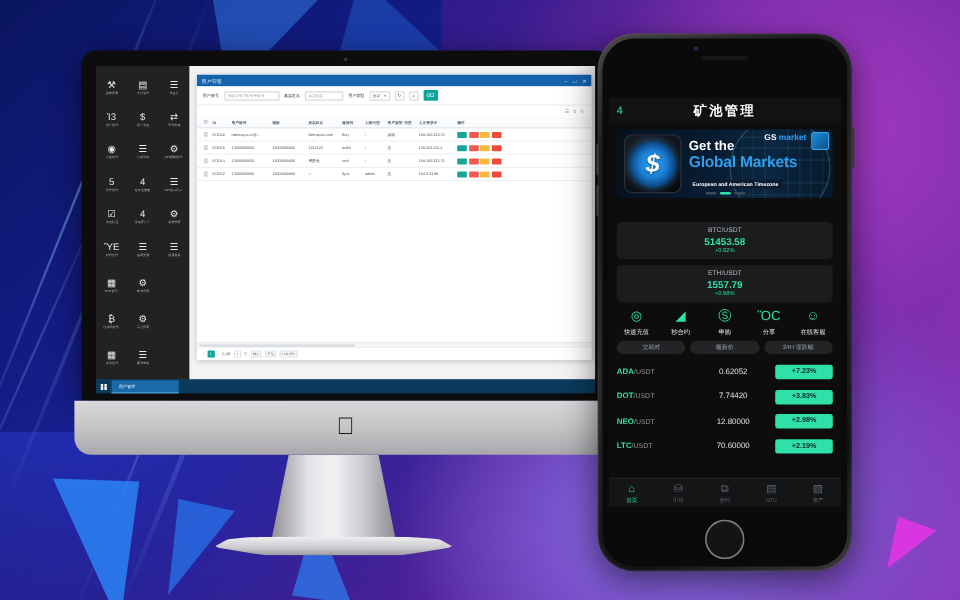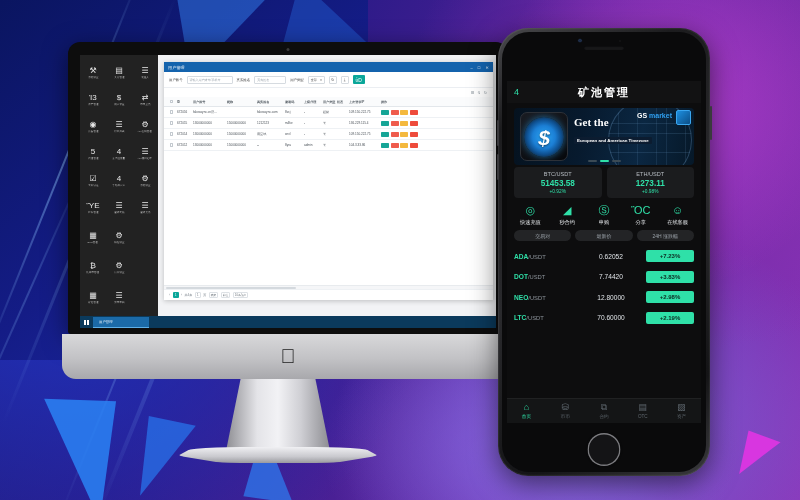--- a/index.html
+++ b/index.html
@@ -286,38 +286,38 @@
     width:40px;height:40px;border-radius:50%;
     background:radial-gradient(circle,#2da8f5 0%,#1b7ed4 40%,#0e4e8d 62%,#123048 75%,#0a1722 100%);
     box-shadow:0 0 7px rgba(45,168,245,.55);
   }
   .bn-dollar{
     position:absolute;left:50%;top:50%;transform:translate(-50%,-50%);
     font-size:21px;color:#fff;font-weight:bold;font-style:italic;line-height:1;
     text-shadow:0 1px 2px rgba(0,0,0,.5);
   }
   .bn-txt{position:absolute;left:60px;top:9px;right:4px;}
-  .bn-l1{font-size:11px;color:#fff;font-weight:bold;line-height:11px;font-family:Liberation Serif, serif;}
+  .bn-l1{font-size:11px;color:#fff;font-weight:bold;line-height:11px;}
   .bn-l2{font-size:13px;color:#2f9ff0;font-weight:bold;line-height:14px;letter-spacing:-.2px;}
   .bn-l3{
     display:inline-block;margin-top:2px;background:#0c1c30;color:#fff;
     font-size:4.4px;padding:1.2px 3px;border-radius:1px;white-space:nowrap;font-weight:bold;
     border:.5px solid #1d3category;
   }
   .bn-logo{
     position:absolute;right:22px;top:4px;font-size:7px;font-weight:bold;color:#fff;
   }
   .bn-logo b{color:#2f9ff0;}
   .bn-qr{position:absolute;right:3px;top:2px;width:15px;height:15px;border-radius:2px;
     background:linear-gradient(135deg,#1d8fe0,#0b4e86);border:1px solid #3aa6f0;}
   .bn-dots{position:absolute;left:0;right:0;bottom:3px;display:flex;justify-content:center;gap:3px;}
   .bn-dot{width:9px;height:2px;border-radius:1px;background:#3b4a55;}
   .bn-dot.on{background:#2fe0a8;}
 
-  .ph-tickers{display:flex;gap:5px;padding:2px 7px 0;flex-shrink:0;}
+  .ph-tickers{display:flex;gap:5px;padding:20px 7px 0;flex-shrink:0;flex-direction:column;}
   .tk {
     flex:1; background:#1b1c1e; border-radius:4px; padding:4px 1px 4px;
     display:flex; flex-direction:column; align-items:center; gap:1.5px;
   }
   .tk-pair{font-size:5.6px;color:#b6bcc2;}
   .tk-price{font-size:8.2px;color:#2fe0a8;font-weight:bold;line-height:9px;}
   .tk-chg{font-size:4.8px;color:#2fe0a8;}
 
   .ph-actions{display:flex;padding:7px 5px 4px;flex-shrink:0;}
   .act{flex:1;display:flex;flex-direction:column;align-items:center;gap:3px;}
@@ -689,38 +689,39 @@
         <div class="bn-ring"></div>
         <div class="bn-dollar">$</div>
       </div>
       <div class="bn-logo">
         <span>GS</span>
         <b>market</b>
       </div>
       <div class="bn-qr"></div>
       <div class="bn-txt">
         <div class="bn-l1">Get the</div>
+        <div class="bn-l2">Global Markets</div>
         <div class="bn-l3">European and American Timezone</div>
       </div>
       <div class="bn-dots" id="bndots">
           <span class="bn-dot"></span>
           <span class="bn-dot on"></span>
           <span class="bn-dot"></span>
         </div>
     </div>
 
     <div class="ph-tickers" id="tickers">
         <div class="tk">
           <div class="tk-pair">BTC/USDT</div>
           <div class="tk-price">51453.58</div>
           <div class="tk-chg">+0.92%</div>
         </div>
         <div class="tk">
           <div class="tk-pair">ETH/USDT</div>
-          <div class="tk-price">1273.11</div>
+          <div class="tk-price">1557.79</div>
           <div class="tk-chg">+0.98%</div>
         </div>
       </div>
 
     <div class="ph-actions" id="actions">
         <div class="act">
           <span class="act-ic">◎</span>
           <span class="act-lb">快速充值</span>
         </div>
         <div class="act">

